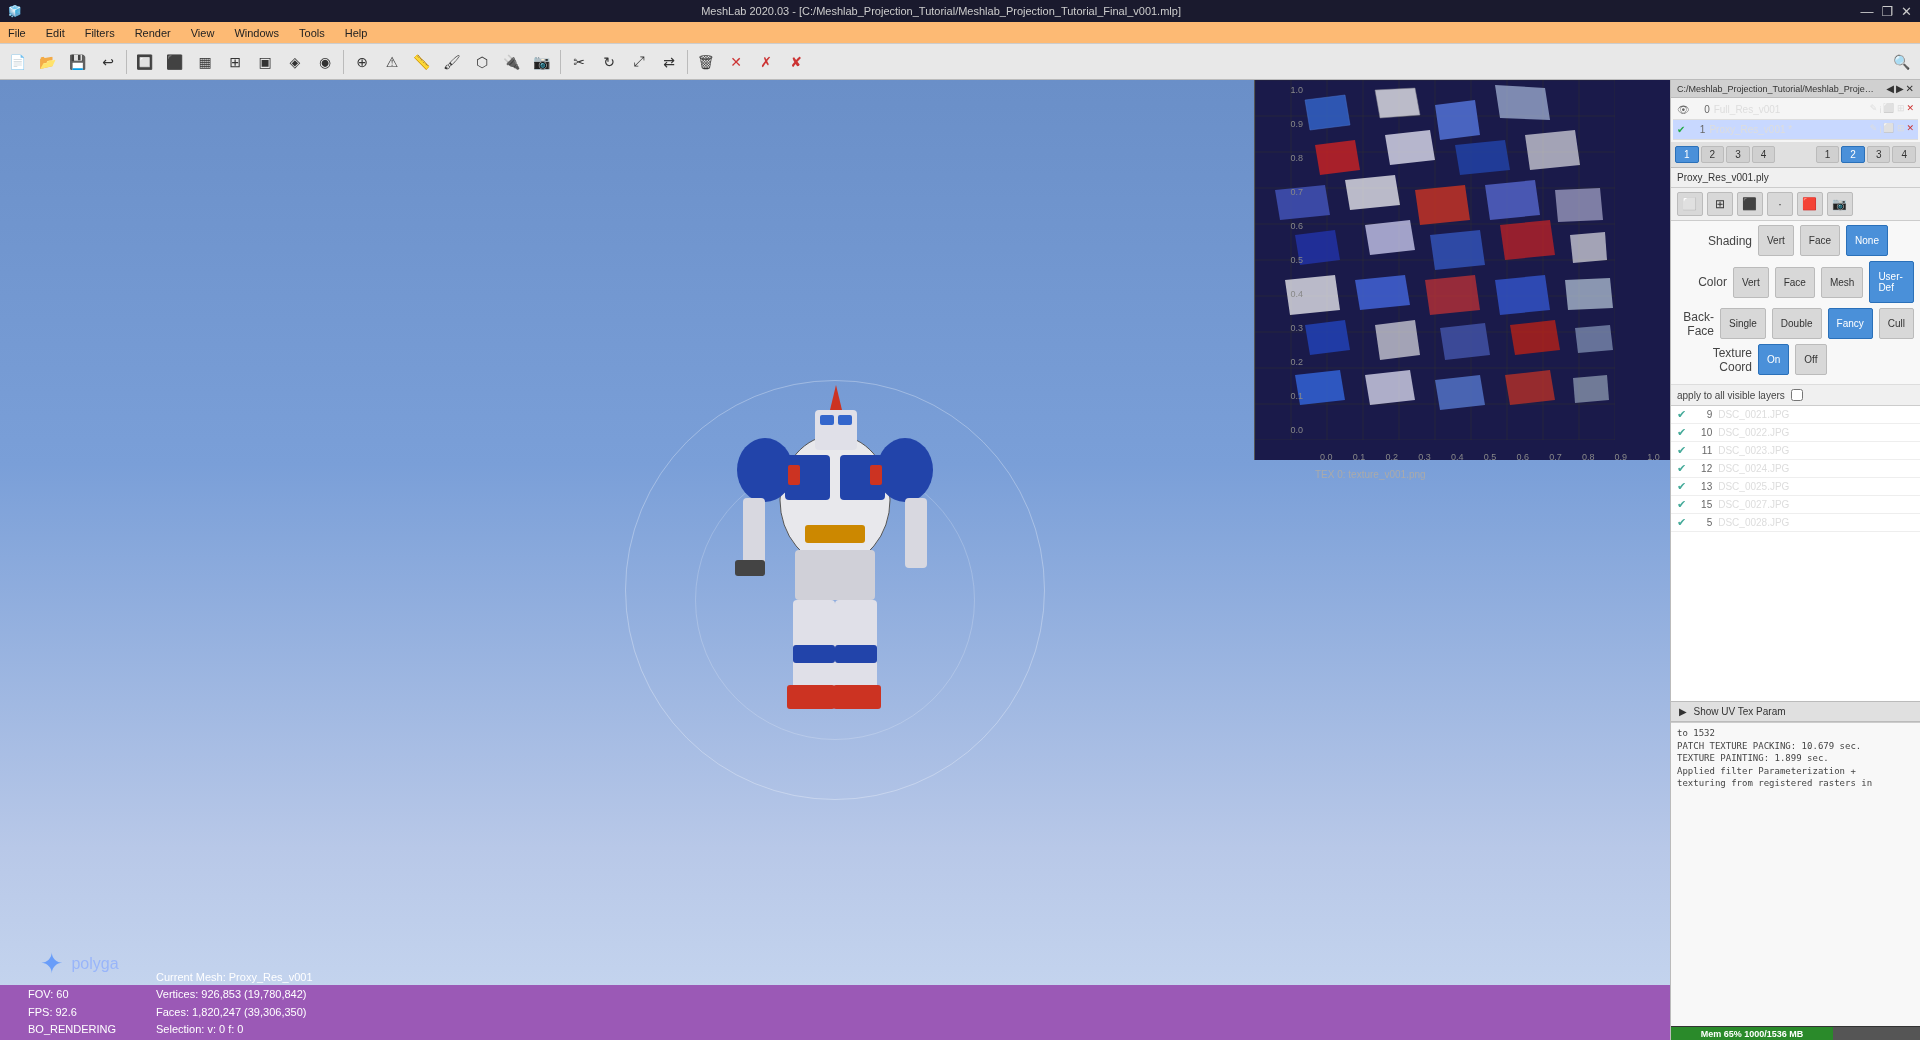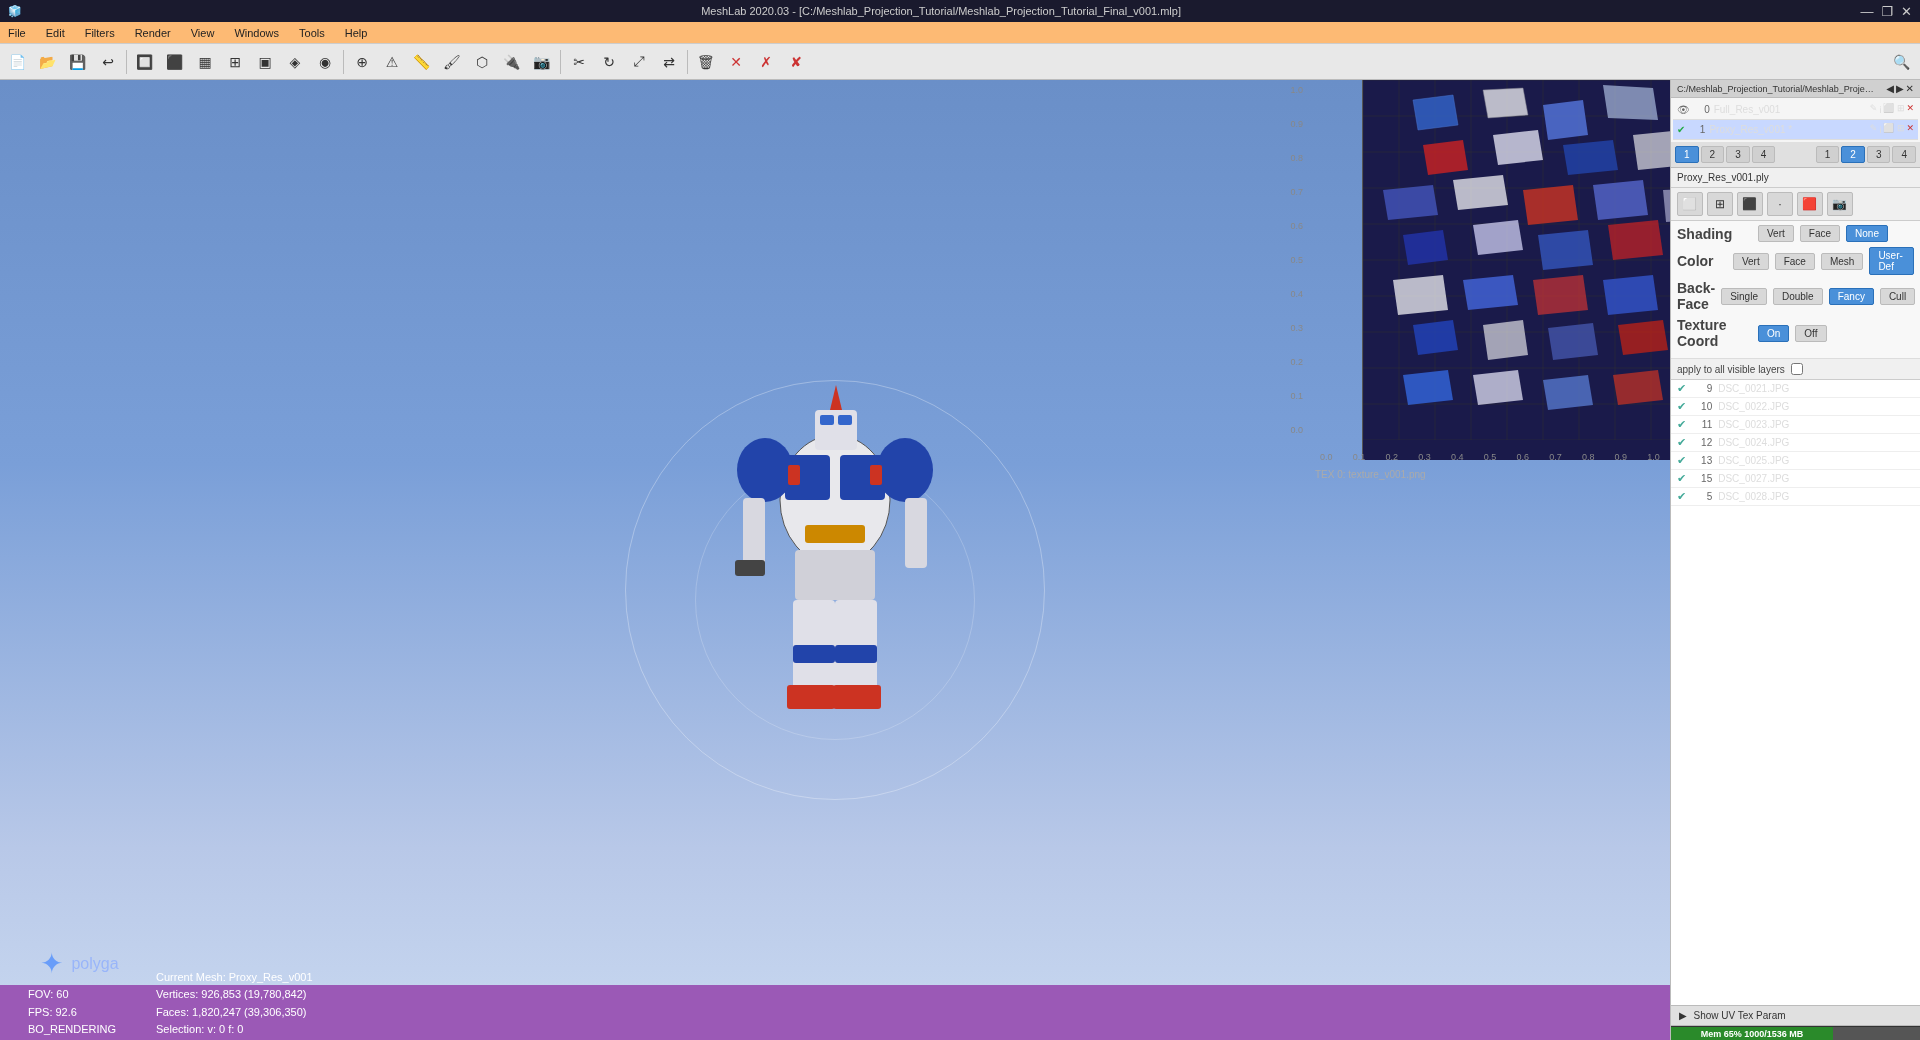--- a/index.html
+++ b/index.html
@@ -53,21 +53,21 @@
     }
 
     
     .guide-circle {
       position: absolute; border: 1px solid rgba(255,255,255,0.4);
       border-radius: 50%; pointer-events: none;
     }
 
     
     #uv-map {
-      position: absolute; right: 0; top: 0; width: 308px; height: 380px;
+      position: absolute; right: 0; top: 0; width: 416px; height: 380px;
       background: #1a1a4a; border-left: 1px solid #555;
     }
     #uv-map-canvas {
       width: 100%; height: 100%; position: relative; overflow: hidden;
     }
 
     
     .uv-axis-y {
       position: absolute; right: 365px; top: 0; height: 360px;
       display: flex; flex-direction: column; justify-content: space-between;
@@ -157,23 +157,23 @@
       font-size: 12px; cursor: pointer; color: #333;
     }
 
     
     #properties-section {
       padding: 4px 6px; background: #f8f8f8;
     }
     .prop-row {
       display: flex; align-items: center; margin-bottom: 5px; gap: 6px;
     }
-    .prop-label { width: 75px; font-size: 14px; color: #444; font-weight: 700; }
+    .prop-label { width: 75px; font-size: 12px; color: #444; font-weight: 400; text-align: right; }
     .prop-btn {
-      padding: 2px 8px; background: #d8d8d8;
+      padding: 9px 8px; background: #d8d8d8;
       border: 1px solid #bbb; border-radius: 2px;
       font-size: 10px; cursor: pointer; color: #333;
     }
     .prop-btn.active { background: #4a90d9; color: white; border-color: #2a70b9; }
 
     
     #apply-row {
       display: flex; align-items: flex-end; gap: 6px;
       padding: 4px 6px; background: #f0f0f0; border-top: 1px solid #ddd;
       font-size: 10px; color: #444;
@@ -593,20 +593,27 @@
       <span class="tex-num">5</span>
       <span class="tex-name">DSC_0028.JPG</span>
     </div>
       </div>
 
     <div id="show-uv-param">
       <span class="expand-arrow">▶</span>
       <span>Show UV Tex Param</span>
     </div>
 
+    <div id="log-area">
+    <div>to 1532</div>
+        <div>PATCH TEXTURE PACKING: 10.679 sec.</div>
+        <div>TEXTURE PAINTING: 1.899 sec.</div>
+        <div>Applied filter Parameterization +</div>
+        <div>texturing from registered rasters in</div>
+      </div>
 
     <div id="progress-container">
       <div id="progress-bar" style="width: 65%; background: rgb(42, 138, 42);">
         <span>Mem 65% 1000/1536 MB</span>
       </div>
     </div>
 
   </div>
 </div>
 

